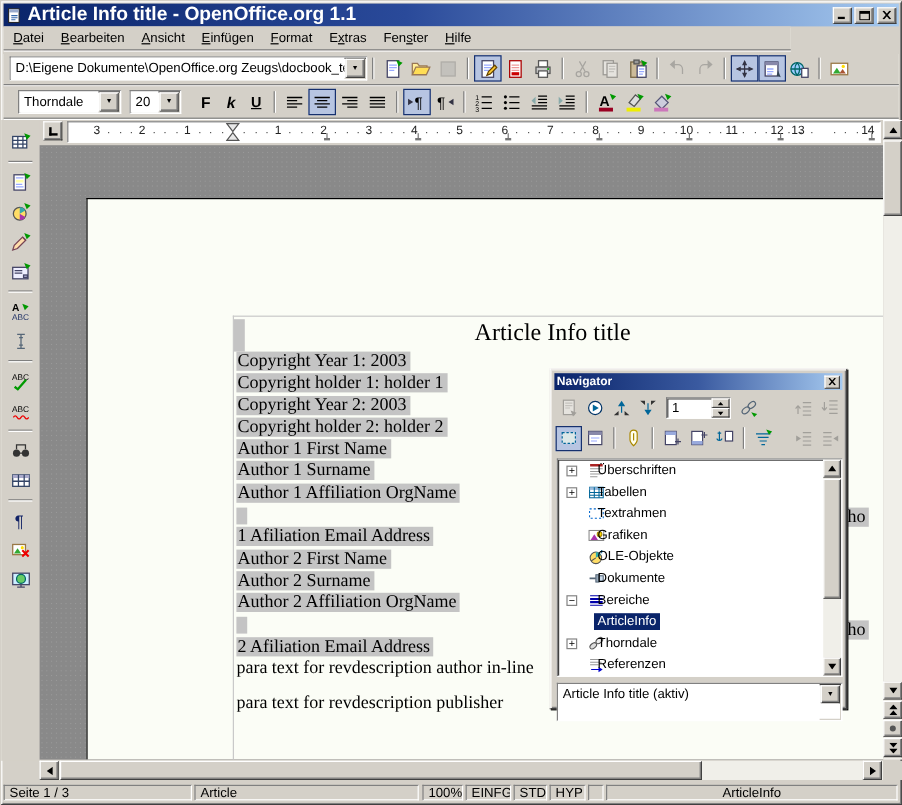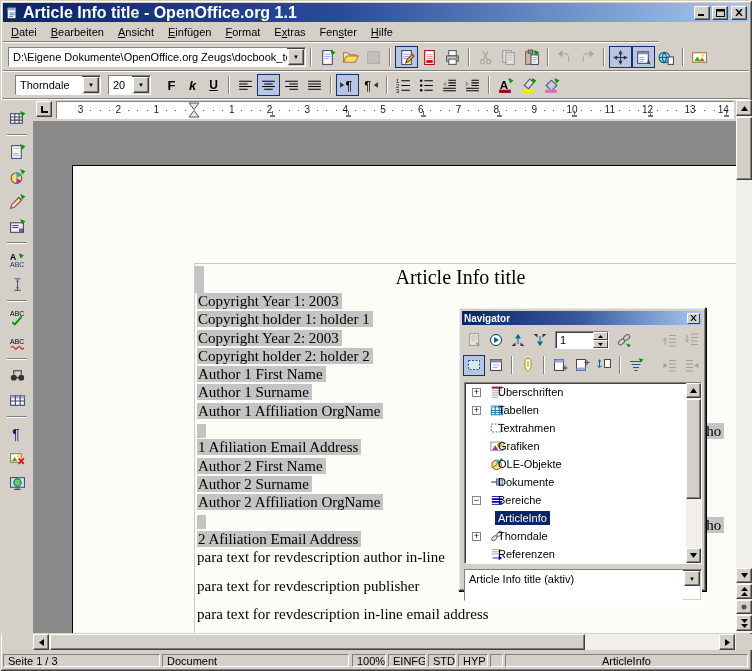--- a/index.html
+++ b/index.html
@@ -518,21 +518,21 @@
       <span class="rdot" style="left: 533.9px;"></span>
       <span class="rdot" style="left: 543.35px;"></span>
       <span class="rnum" style="left: 552.8px;">11</span>
       <span class="rdot" style="left: 562.25px;"></span>
       <span class="rdot" style="left: 571.7px;"></span>
       <span class="rdot" style="left: 581.15px;"></span>
       <span class="rnum" style="left: 590.6px;">12</span>
       <span class="rdot" style="left: 600.05px;"></span>
       <span class="rdot" style="left: 609.5px;"></span>
       <span class="rdot" style="left: 618.95px;"></span>
-      <span class="rnum" style="left: 608px; margin-left: 25px;">13</span>
+      <span class="rnum" style="left: 608px;">13</span>
       <span class="rdot" style="left: 637.85px;"></span>
       <span class="rdot" style="left: 647.3px;"></span>
       <span class="rdot" style="left: 656.75px;"></span>
       <span class="rnum" style="left: 666.2px;">14</span>
       <span class="rtab" style="left: 213px;">
         <i></i>
       </span>
       <span class="rtab" style="left: 289px;">
         <i></i>
       </span>
@@ -704,21 +704,20 @@
             <div class="dl"><span class="shade">Author 1 Affiliation OrgName</span></div>
             <div class="dl"><span class="shade blank"></span></div>
             <div class="dl"><span class="shade">1 Afiliation Email Address</span></div>
             <div class="dl"><span class="shade">Author 2 First Name</span></div>
             <div class="dl"><span class="shade">Author 2 Surname</span></div>
             <div class="dl"><span class="shade">Author 2 Affiliation OrgName</span></div>
             <div class="dl"><span class="shade blank"></span></div>
             <div class="dl"><span class="shade">2 Afiliation Email Address</span></div>
             <div class="dl para"><span>para text for revdescription author in-line</span></div>
             <div class="dl para"><span>para text for revdescription publisher</span></div>
-            <div class="dl para"><span>para text for revdescription in-line email address</span></div>
           </div>
       </div>
       <span class="frag" style="left:628px;top:256px"><span class="shade">tho</span></span>
       <span class="frag" style="left:628px;top:350px"><span class="shade">tho</span></span>
     </div>
   </div>
 
   <div id="vsb">
     <div class="sbtn" style="left:0;top:0;width:16px;height:16px">
         <svg width="7" height="5" viewBox="0 0 7 5">
@@ -1044,21 +1043,21 @@
     <div id="nav-select">
       <span class="combo" style="width:238px;height:32px">
         <span class="ctext">Article Info title (aktiv)</span>
         <span class="ddbtn" style="height:15px">▼</span>
       </span>
     </div>
   </div>
 
   <div id="statusbar">
     <span class="scell" style="left:0;width:157px">Seite 1 / 3</span>
-    <span class="scell" style="left:159px;width:187px">Document</span>
+    <span class="scell" style="left:159px;width:187px">Article</span>
     <span class="scell center" style="left:349px;width:34px">100%</span>
     <span class="scell center" style="left:385px;width:38px">EINFG</span>
     <span class="scell center" style="left:425px;width:28px">STD</span>
     <span class="scell center" style="left:455px;width:30px">HYP</span>
     <span class="scell" style="left:487px;width:13px"></span>
     <span class="scell center" style="left:502px;width:243px">ArticleInfo</span>
   </div>
 </div>
 
 </body></html>

